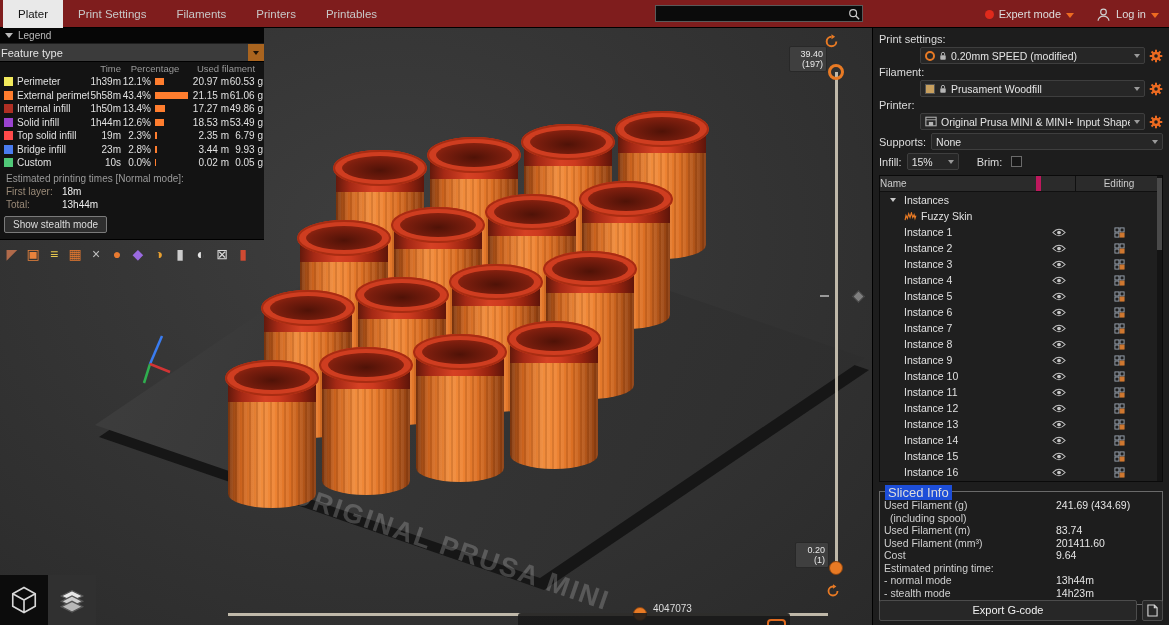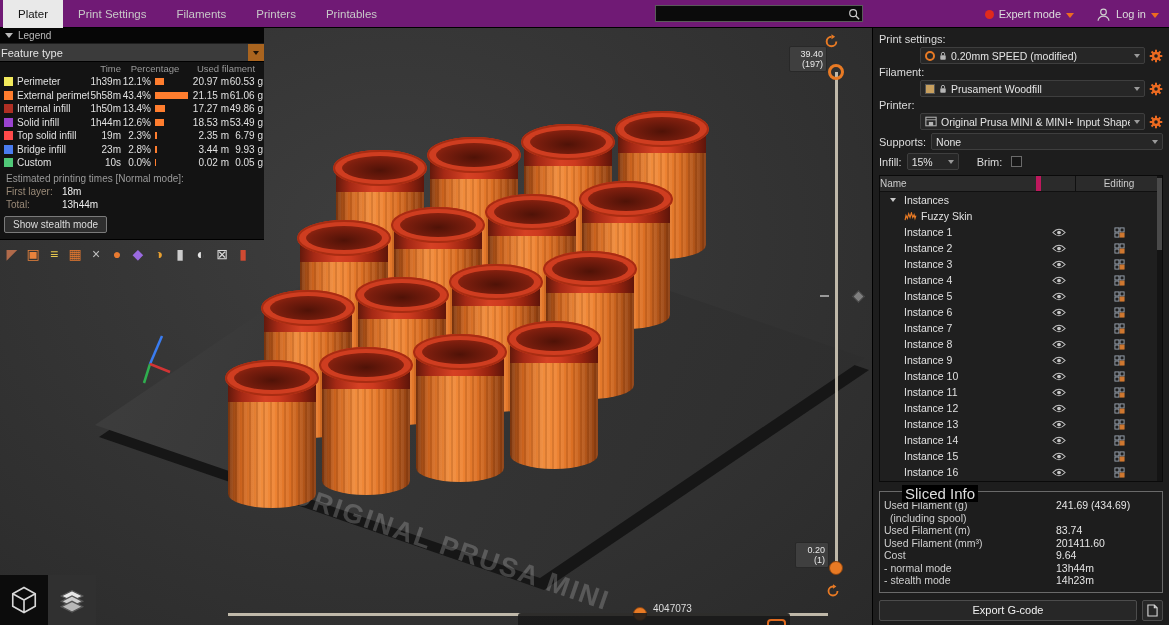--- a/index.html
+++ b/index.html
@@ -1,20 +1,20 @@
 <!DOCTYPE html>
 <html><head>
 <meta charset="utf-8">
 <style>
   html,body{margin:0;padding:0;background:#0a0a0a;}
   #app{position:relative;width:1169px;height:625px;overflow:hidden;background:#1e1e1e;
        font-family:"Liberation Sans",sans-serif;font-size:11px;color:#ddd;}
 
   
-  #topbar{position:absolute;left:0;top:0;width:1169px;height:28px;background:#701a75;
+  #topbar{position:absolute;left:0;top:0;width:1169px;height:28px;background:#7f1d1d;
           border-bottom:1px solid #000;box-sizing:border-box;}
   #tabs{display:flex;margin-left:3px;height:28px;}
   .tab{padding:0 15px;line-height:28px;color:#c8c8c8;font-size:11.5px;white-space:nowrap;}
   .tab.active{background:#e9e9e9;color:#141414;}
   #search{position:absolute;left:655px;top:5px;width:208px;height:17px;background:#0b0b0b;
           border:1px solid #5a5a5a;display:flex;align-items:center;box-sizing:border-box;}
   #search input{flex:1;background:transparent;border:none;outline:none;color:#ddd;font-size:10px;
           padding:0 4px;height:100%;font-family:inherit;min-width:0;}
   #search svg{flex:none;margin-right:2px;}
   #top-right{position:absolute;right:10px;top:0;height:28px;display:flex;gap:22px;align-items:center;}
@@ -148,21 +148,21 @@
   .orow .eyec{width:34px;display:flex;justify-content:center;flex:none;}
   .orow .editc{width:86px;display:flex;justify-content:center;flex:none;}
   .pad24{padding-left:24px;}
   .pad10{padding-left:10px;}
   .tri-small{width:0;height:0;border-left:3.5px solid transparent;border-right:3.5px solid transparent;
       border-top:4.5px solid #c8c8c8;margin-right:4px;}
   #objlist-scroll{position:absolute;right:0;top:0;bottom:0;width:5px;background:#141414;}
   #objlist-thumb{position:absolute;right:0;top:2px;width:5px;height:72px;background:#4a4a4a;}
 
   #sliced{position:relative;margin-top:9px;border:1px solid #6a6a6a;padding:7px 4px 5px;font-size:10.5px;}
-  #sliced-title{position:absolute;top:-7px;left:22px;background:#000000;padding:0 3px;color:#ddd;font-size:15px;}
+  #sliced-title{position:absolute;top:-7px;left:5px;background:#1d4ed8;padding:0 3px;color:#ddd;font-size:13px;}
   .si-row{display:flex;line-height:12.5px;}
   .si-row .k{width:172px;flex:none;color:#cfcfcf;}
   .si-row .sub{padding-left:6px;color:#cfcfcf;}
   .si-row .v{color:#e4e4e4;}
 
   #export-row{position:absolute;left:6px;right:6px;bottom:4px;display:flex;gap:5px;}
   #export-btn{flex:1;height:21px;background:#272727;border:1px solid #4c4c4c;border-radius:2px;
       color:#f0f0f0;font-weight:normal;font-size:11px;line-height:19px;text-align:center;box-sizing:border-box;}
   #export-extra{width:21px;height:21px;background:#272727;border:1px solid #4c4c4c;border-radius:2px;
       display:flex;align-items:center;justify-content:center;box-sizing:border-box;}
@@ -898,20 +898,24 @@
           </div>
           <div class="si-row">
             <span class="k">Used Filament (mm³)</span>
             <span class="v">201411.60</span>
           </div>
           <div class="si-row">
             <span class="k">Cost</span>
             <span class="v">9.64</span>
           </div>
           <div class="si-row">
+            <span class="k">Estimated printing time:</span>
+            <span class="v"></span>
+          </div>
+          <div class="si-row">
             <span class="k">- normal mode</span>
             <span class="v">13h44m</span>
           </div>
           <div class="si-row">
             <span class="k">- stealth mode</span>
             <span class="v">14h23m</span>
           </div>
         </div>
     </div>
 

